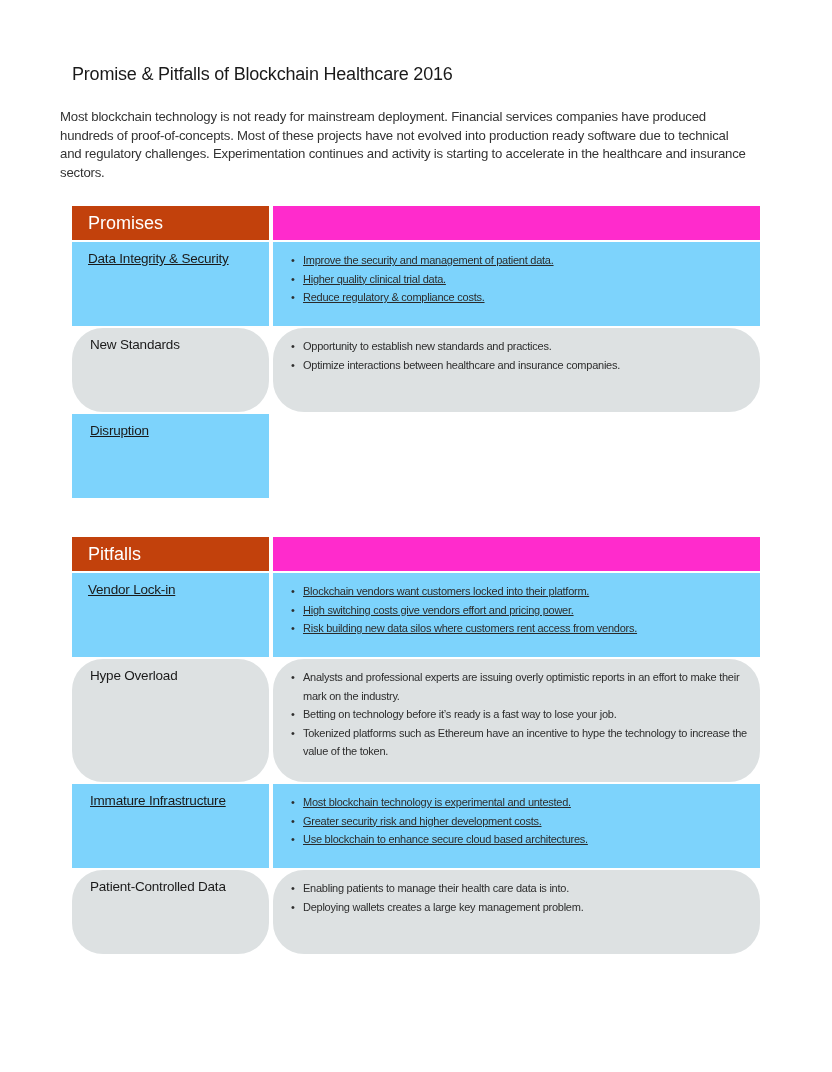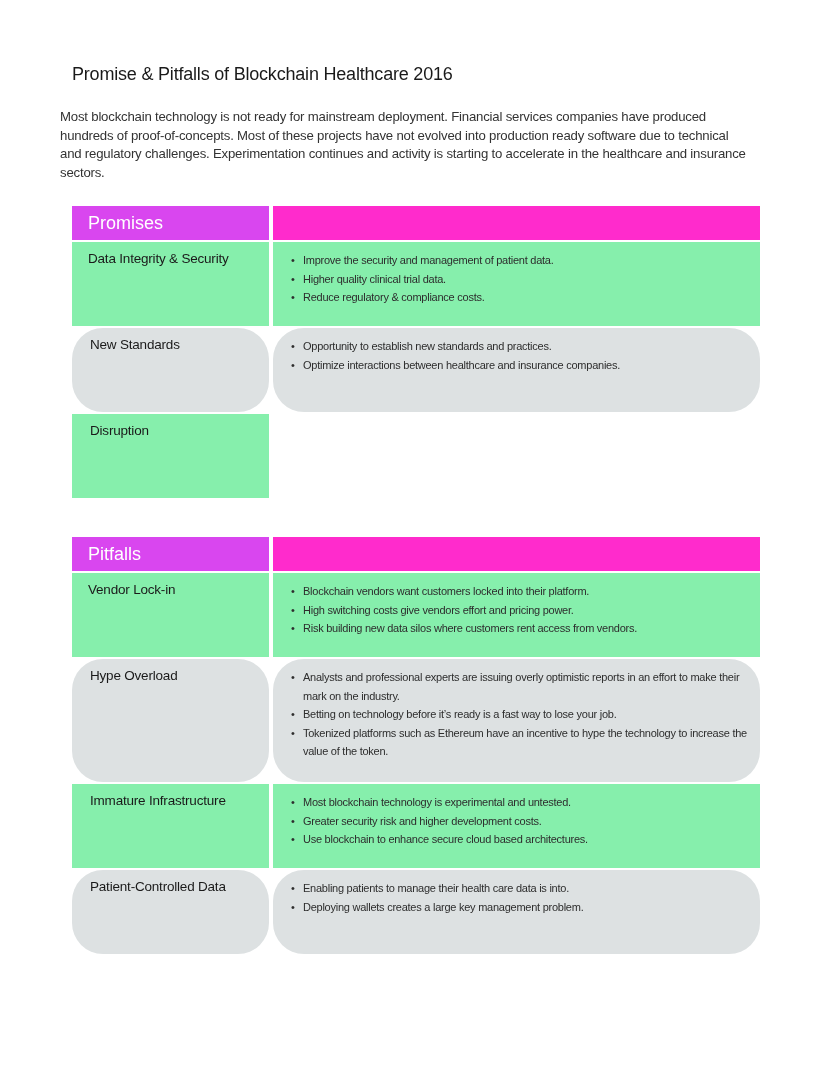--- a/index.html
+++ b/index.html
@@ -3,26 +3,26 @@
   <meta charset="utf-8">
   <style>
     html, body { margin: 0; padding: 0; background: #ffffff; }
     body { width: 832px; height: 1072px; position: relative; font-family: "Liberation Sans", "DejaVu Sans", sans-serif; color: #2a2a2a; }
     .page-title { position: absolute; left: 72px; top: 64px; font-size: 18px; color: #1a1a1a; letter-spacing: -0.2px; margin: 0; font-weight: normal; }
     .intro { position: absolute; left: 60px; top: 108px; width: 690px; font-size: 13.2px; line-height: 18.5px; color: #333; margin: 0; letter-spacing: -0.2px; }
     .table { position: absolute; left: 72px; width: 688px; }
     .t-promises { top: 206px; }
     .t-pitfalls { top: 537px; }
     .thead { display: flex; height: 34px; }
-    .thead .c1 { width: 197px; background: #d946ef; color: #fff; font-size: 18px; line-height: 34px; padding-left: 16px; box-sizing: border-box; }
+    .thead .c1 { width: 197px; background: #c2410c; color: #fff; font-size: 18px; line-height: 34px; padding-left: 16px; box-sizing: border-box; }
     .thead .c2 { flex: 1; margin-left: 4px; background: #ff2bcc; }
     .row { display: flex; margin-top: 2px; }
     .row .c1 { width: 197px; box-sizing: border-box; padding: 9px 0 0 16px; font-size: 13.5px; color: #1a1a1a; letter-spacing: -0.2px; }
     .row .c2 { flex: 1; margin-left: 4px; box-sizing: border-box; padding: 9px 10px 0 16px; }
-    .row.light .c1, .row.light .c2 { background: #86efac; }
+    .row.light .c1, .row.light .c2 { background: #7dd3fc; text-decoration: underline; }
     .row.dark .c1, .row.dark .c2 { background: #dde1e2; border-radius: 31px; }
     .row.indent .c1 { padding-left: 18px; }
     ul { margin: 0; padding: 0; list-style: none; }
     li { position: relative; padding-left: 14px; font-size: 11px; line-height: 18.5px; color: #2d2d2d; letter-spacing: -0.25px; }
     li::before { content: "\2022"; position: absolute; left: 2px; top: 0; font-size: 11px; }
   </style>
 </head>
 <body>
 
 <h1 class="page-title">Promise &amp; Pitfalls of Blockchain Healthcare 2016</h1>

